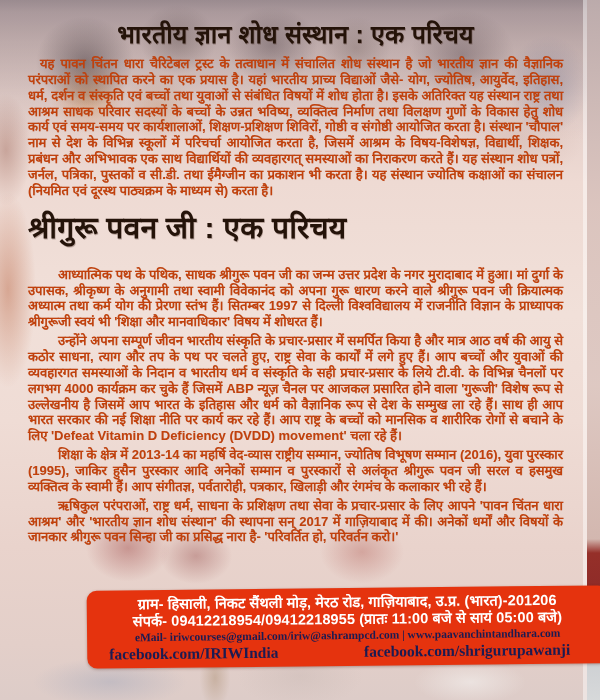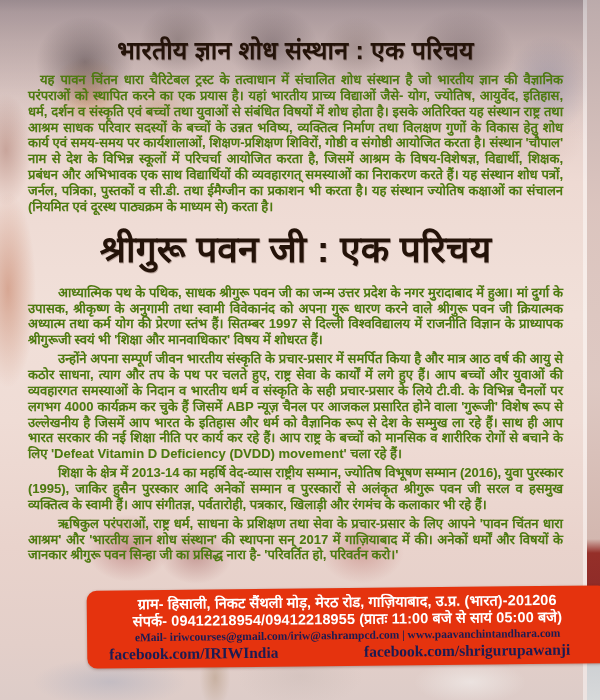--- a/index.html
+++ b/index.html
@@ -48,37 +48,37 @@
     opacity:.9;
   }
   .edge-light {
     position:absolute; top:0; right:13px; width:4px; height:100%;
     background:rgba(255,255,255,.45);
   }
 
   
   .text-area {
     position:absolute; top:0; left:0; right:13px; bottom:106px;
-    padding:32px 24px 0 28px; overflow:hidden;
+    padding:16px 24px 0 28px; overflow:hidden;
     color:#3e2218;
   }
   h1.title1 {
     margin:0 0 6px 0; text-align:center;
     font-size:25px; font-weight:700; color:#241309;
     letter-spacing:.2px; text-shadow:.6px .6px 0 rgba(60,30,20,.30);
   }
   h2.title2 {
-    margin:7px 0 12px 0; text-align:center;
-    font-size:37px; font-weight:700; color:#241309;
+    margin:7px 0 20px 0; 
+    font-size:30px; font-weight:700; color:#241309;
     letter-spacing:.2px; text-shadow:.7px .7px 0 rgba(60,30,20,.30);
   }
   p.body {
     margin:0 0 3px 0;
     font-size:13px; line-height:1.22; font-weight:600;
-    text-align:justify; color:#4d7c0f;
+    text-align:justify; color:#c2410c;
     text-shadow:.3px .3px 0 rgba(70,40,30,.18);
   }
   p.body.first { text-indent:12px; }
   p.body.indent { text-indent:30px; }
 
   
   .contact-box {
     position:absolute; left:87px; width:501px; bottom:34px;
     border-radius:10px; padding:6px 10px 5px 10px;
     transform:rotate(-0.6deg);

